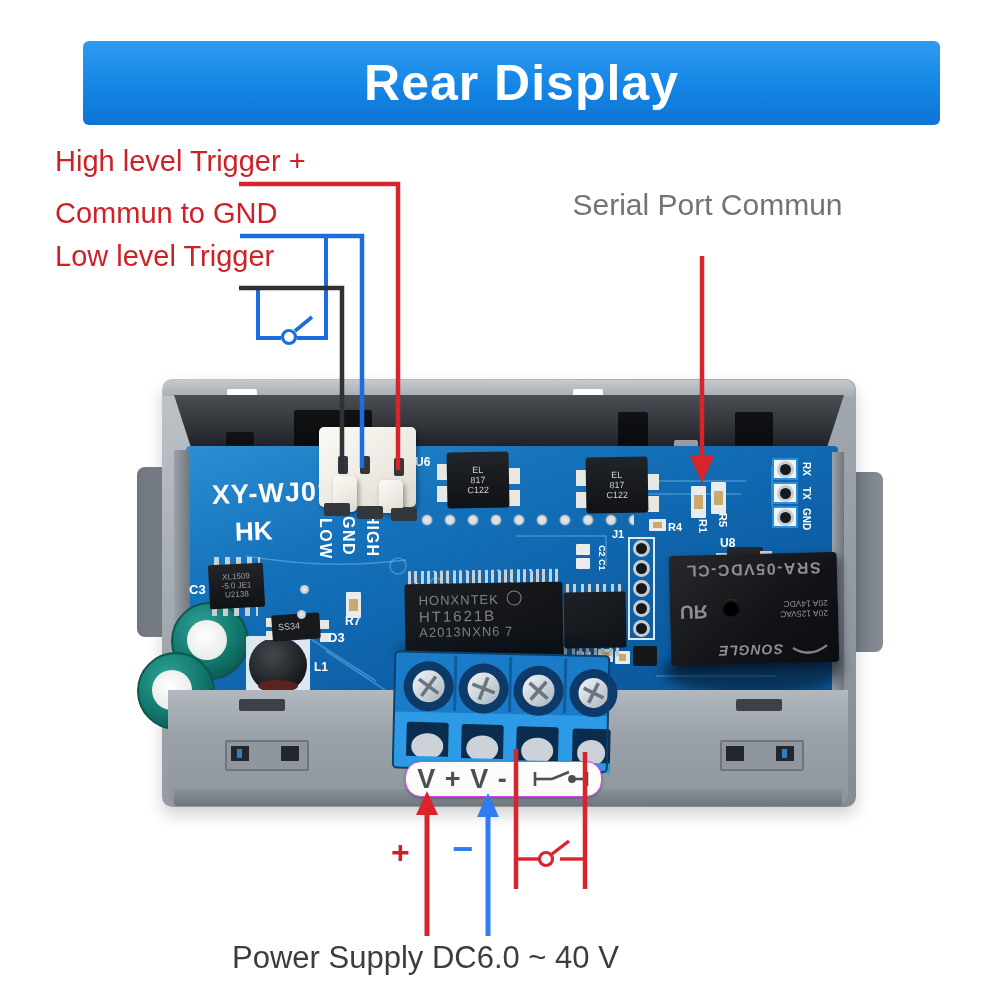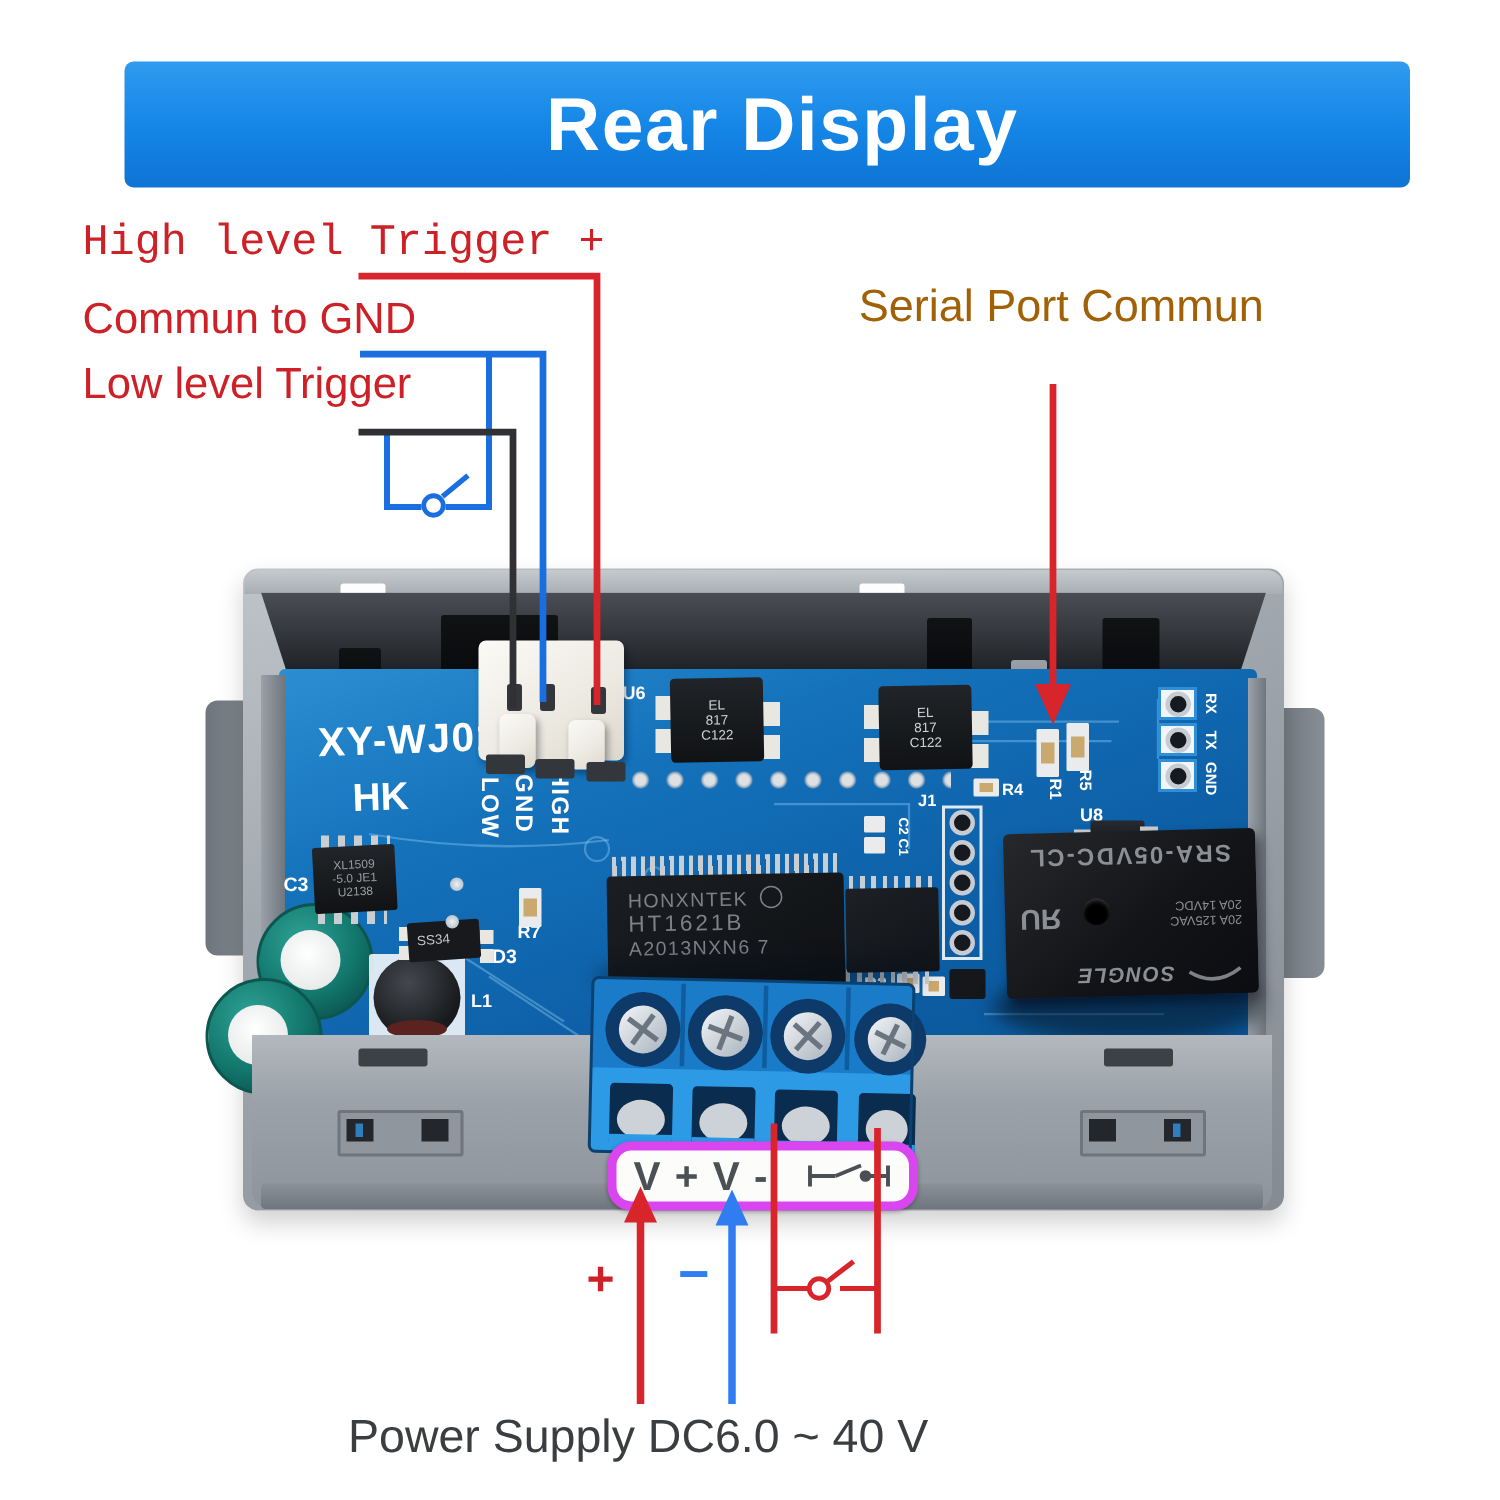--- a/index.html
+++ b/index.html
@@ -4,21 +4,21 @@
 <style>
   html,body{margin:0;padding:0;background:#fff;}
   .canvas{position:relative;width:1000px;height:1000px;background:#fff;overflow:hidden;
           font-family:"Liberation Sans",sans-serif;}
   .a{position:absolute;}
   .banner{left:83px;top:41px;width:837px;height:84px;border-radius:6px;
           background:linear-gradient(180deg,#2f9bf0 0%,#1485e6 55%,#0d74d4 100%);
           display:flex;align-items:center;justify-content:center;
           color:#fff;font-size:50px;font-weight:bold;letter-spacing:1px;padding-left:20px;}
   .redlbl{color:#cd2127;font-size:29px;white-space:nowrap;}
-  .serial{left:535px;top:188px;width:345px;text-align:center;color:#a16207;
+  .serial{left:535px;top:188px;width:345px;text-align:center;color:#737373;
           font-size:30px;line-height:33px;}
   .darklbl{color:#3b3e41;white-space:nowrap;}
   .silk{color:#fff;font-weight:bold;white-space:nowrap;}
   .rot90{transform:rotate(90deg);transform-origin:0 0;white-space:nowrap;}
   .case{left:162px;top:379px;width:694px;height:428px;border-radius:10px;
         background:linear-gradient(160deg,#bfc4c8 0%,#a2a9b0 35%,#8f969d 75%,#848b92);
         box-shadow:0 8px 16px rgba(0,0,0,.18);}
   .ear{width:38px;background:linear-gradient(90deg,#6e757c,#868d94);border-radius:8px;}
   .rim{left:163px;top:380px;width:692px;height:16px;border-radius:10px 10px 0 0;
        background:linear-gradient(#c6cacd,#a8aeb4);}
@@ -60,39 +60,39 @@
   .relayin{width:100%;height:100%;transform:rotate(180deg);box-sizing:border-box;
            padding:6px 10px;display:flex;flex-direction:column;justify-content:space-between;
            color:#8c8f93;}
   .cap{border-radius:50%;background:radial-gradient(circle at 38% 32%,#2fa396,#11756b 55%,#0a4d47 90%);
        border:2px solid #0c5650;}
   .captop{border-radius:50%;background:radial-gradient(circle at 45% 40%,#ffffff,#e8ecea 70%,#c8d0cc);}
   .hdrbox{width:26px;height:22px;background:#f2f5f7;border:2px solid #2e8fd8;box-sizing:border-box;
           display:flex;align-items:center;justify-content:center;}
   .hole{width:11px;height:11px;border-radius:50%;background:#16191d;border:3px solid #c6ccd1;}
   .vlabel{left:405px;top:761px;width:195px;height:34px;background:#fcfcfa;border-radius:16px;
-          border:6px solid #d946ef;box-shadow:0 1px 3px rgba(0,0,0,.3);
+          border:1px solid #d946ef;box-shadow:0 1px 3px rgba(0,0,0,.3);
           display:flex;align-items:center;justify-content:center;gap:24px;
           color:#4b5055;font-size:27px;font-weight:bold;letter-spacing:1px;}
   .shadow{filter:blur(6px);border-radius:50%;}
   .tan{background:#c9a96e;}
   .whitebox{background:#e9ebec;border-radius:1px;}
   .chiplogo{display:inline-block;width:13px;height:13px;border:1.5px solid #7e8288;
             border-radius:50%;vertical-align:-2px;margin-left:8px;}
 </style>
 </head>
 <body>
 
 <div class="canvas">
 
   <div class="a banner">
     <span>Rear Display</span>
   </div>
 
-  <div class="a redlbl" style="left:55px;top:145px;font-family:Liberation Mono, monospace;">High level Trigger +</div>
+  <div class="a redlbl" style="left:55px;top:145px;">High level Trigger +</div>
   <div class="a redlbl" style="left:55px;top:197px;">Commun to GND</div>
   <div class="a redlbl" style="left:55px;top:240px;">Low level Trigger</div>
 
   <div class="a serial">
     <div>Serial Port Commun</div>
   </div>
 
   <div class="a ear" style="left:137px;top:467px;height:170px;"></div>
   <div class="a ear" style="left:845px;top:472px;height:180px;"></div>
   <div class="a case"></div>

